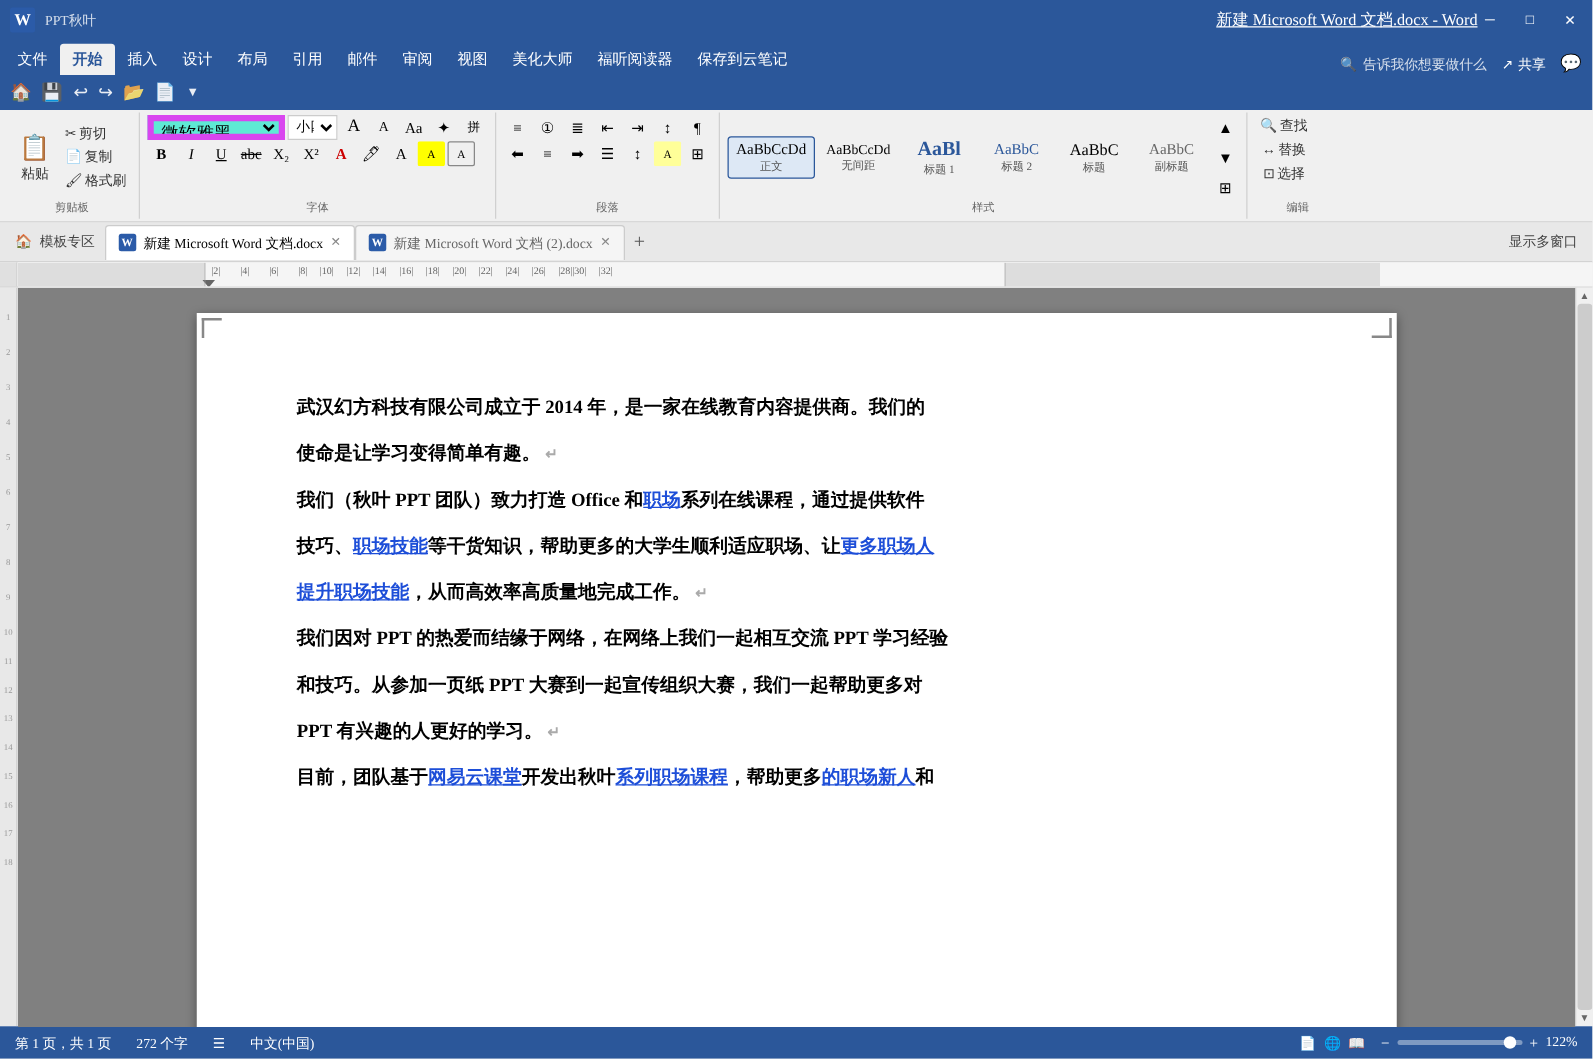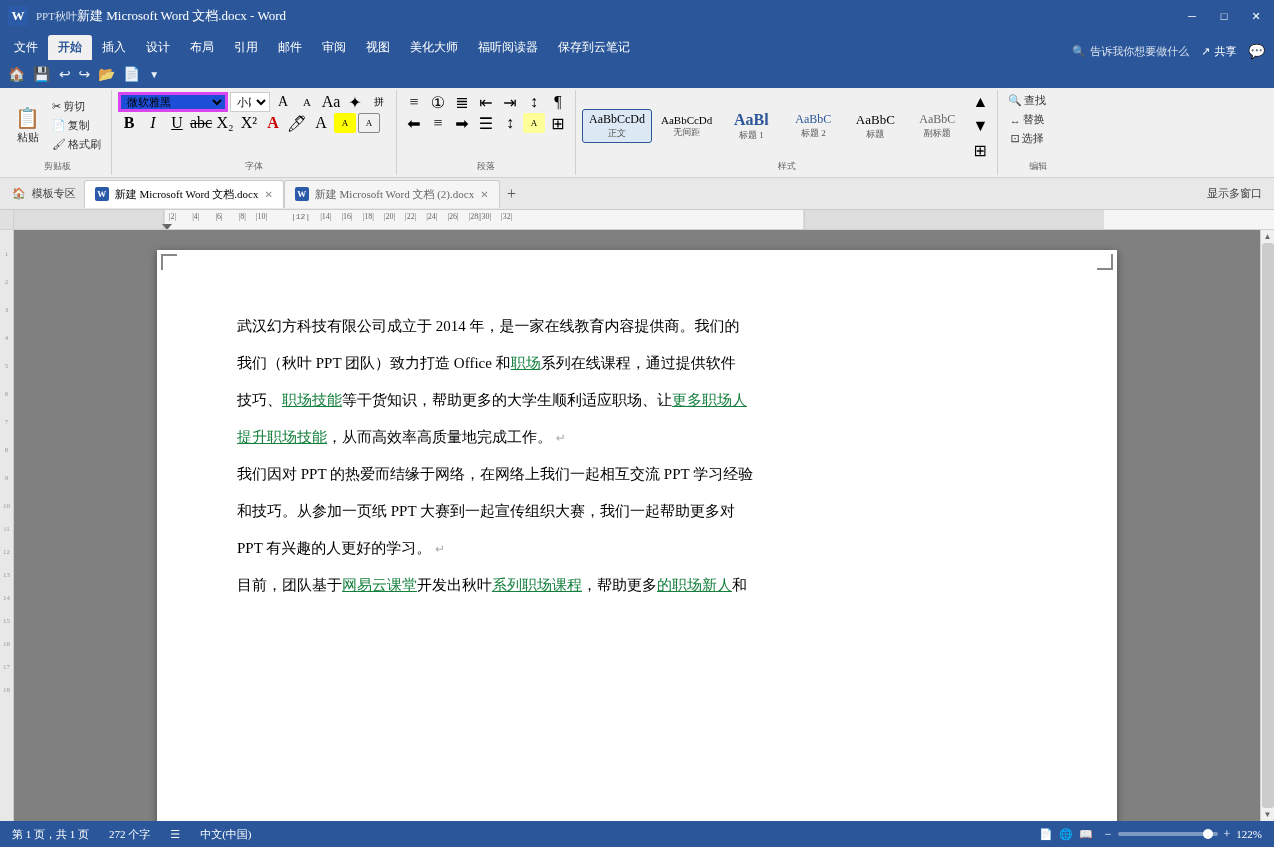--- a/index.html
+++ b/index.html
@@ -9,21 +9,21 @@
     .title-bar {
       background: #2b579a;
       height: 32px;
       display: flex;
       align-items: center;
       justify-content: space-between;
       padding: 0 8px;
       color: white;
     }
     .title-bar-left { display: flex; align-items: center; gap: 8px; font-size: 12px; }
-    .title-bar-center { font-size: 13px; color: white; flex: 1; text-align: left; }
+    .title-bar-center { font-size: 13px; color: white; flex: 1; text-align: right; text-decoration: underline; }
     .title-bar-right { display: flex; align-items: center; gap: 12px; font-size: 12px; }
     .win-btn { width: 20px; height: 20px; display: flex; align-items: center; justify-content: center; cursor: pointer; font-size: 11px; }
 
     
     .ribbon-tabs {
       background: #2b579a;
       height: 28px;
       display: flex;
       align-items: flex-end;
       padding-left: 4px;
@@ -84,40 +84,40 @@
       padding: 1px 4px;
       border-radius: 2px;
       cursor: pointer;
       font-size: 11px;
       color: #333;
       gap: 2px;
     }
     .format-row { display: flex; align-items: center; gap: 2px; }
     .font-select {
       height: 20px;
-      font-size: 11px;
-      border: 3px solid #d946ef;
-      background: #1d4ed8;
+      font-size: 14px;
+      border: 5px solid #d946ef;
+      background: #5eead4;
       padding: 0 2px;
       width: 110px;
       cursor: pointer;
     }
     .size-select {
       height: 20px;
       font-size: 11px;
       border: 1px solid #ccc;
       background: white;
       padding: 0 2px;
       width: 40px;
       cursor: pointer;
     }
     .fmt-btn {
       width: 22px; height: 20px;
       display: flex; align-items: center; justify-content: center;
-      font-size: 16px;
+      font-size: 12px;
       border-radius: 2px;
       cursor: pointer;
       border: 1px solid transparent;
     }
     .fmt-btn.bold { font-weight: bold; }
     .fmt-btn.italic { font-style: italic; }
     .fmt-btn.underline { text-decoration: underline; }
     .style-item {
       display: flex;
       flex-direction: column;
@@ -196,20 +196,21 @@
     }
     .scroll-area {
       flex: 1;
       background: #808080;
       overflow-y: auto;
       overflow-x: hidden;
       display: flex;
       flex-direction: column;
       align-items: center;
       padding: 20px 0;
+      font-weight: bold;
     }
     .page {
       background: white;
       width: 960px;
       min-height: 700px;
       box-shadow: 0 2px 8px rgba(0,0,0,0.4);
       padding: 60px 80px;
       position: relative;
     }
     .right-scrollbar {
@@ -223,21 +224,21 @@
       font-size: 15px;
       line-height: 2.2;
       color: #000;
       font-family: 'SimSun', '宋体', serif;
     }
     .doc-para {
       margin-bottom: 4px;
     }
     .underline-link {
       text-decoration: underline;
-      color: #15803d;
+      color: #1d4ed8;
     }
 
     
     .status-bar {
       background: #2b579a;
       height: 26px;
       display: flex;
       align-items: center;
       padding: 0 12px;
       font-size: 11px;
@@ -540,21 +541,21 @@
 
       <line x1="150" y1="0" x2="150" y2="20" stroke="#999" stroke-width="0.5"></line>
       <line x1="790" y1="0" x2="790" y2="20" stroke="#999" stroke-width="0.5"></line>
     </svg>
     <div style="position:absolute;top:2px;left:155px;font-size:8px;color:#666;display:flex;gap:0;">
       <span style="margin-left:0px;">|2|</span>
       <span style="margin-left:16px;">|4|</span>
       <span style="margin-left:16px;">|6|</span>
       <span style="margin-left:16px;">|8|</span>
       <span style="margin-left:10px;">|10|</span>
-      <span style="margin-left:24px;font-family:Liberation Mono, monospace;">|12|</span>
+      <span style="margin-left:10px;">|12|</span>
       <span style="margin-left:10px;">|14|</span>
       <span style="margin-left:10px;">|16|</span>
       <span style="margin-left:10px;">|18|</span>
       <span style="margin-left:10px;">|20|</span>
       <span style="margin-left:10px;">|22|</span>
       <span style="margin-left:10px;">|24|</span>
       <span style="margin-left:10px;">|26|</span>
       <span style="margin-left:10px;">|28|</span>
       <span style="margin-left:0;">|30|</span>
       <span style="margin-left:10px;">|32|</span>
@@ -591,20 +592,24 @@
     <div class="page">
 
       <div class="page-corner-marker" style="top:4px;left:4px;"></div>
       <div class="page-corner-marker br" style="top:4px;right:4px;"></div>
 
       <div class="doc-content">
         <div class="doc-para">
           <span>武汉幻方科技有限公司成立于 2014 年，是一家在线教育内容提供商。我们的</span>
         </div>
         <div class="doc-para">
+          <span>使命是让学习变得简单有趣。</span>
+          <span class="para-mark">↵</span>
+        </div>
+        <div class="doc-para">
           <span>我们（秋叶 PPT 团队）致力打造 Office 和<span class="underline-link">职场</span>系列在线课程，通过提供软件</span>
         </div>
         <div class="doc-para">
           <span>技巧、<span class="underline-link">职场技能</span>等干货知识，帮助更多的大学生顺利适应职场、让<span class="underline-link">更多职场人</span></span>
         </div>
         <div class="doc-para">
           <span class="underline-link">提升职场技能</span><span>，从而高效率高质量地完成工作。</span>
           <span class="para-mark">↵</span>
         </div>
         <div class="doc-para">

